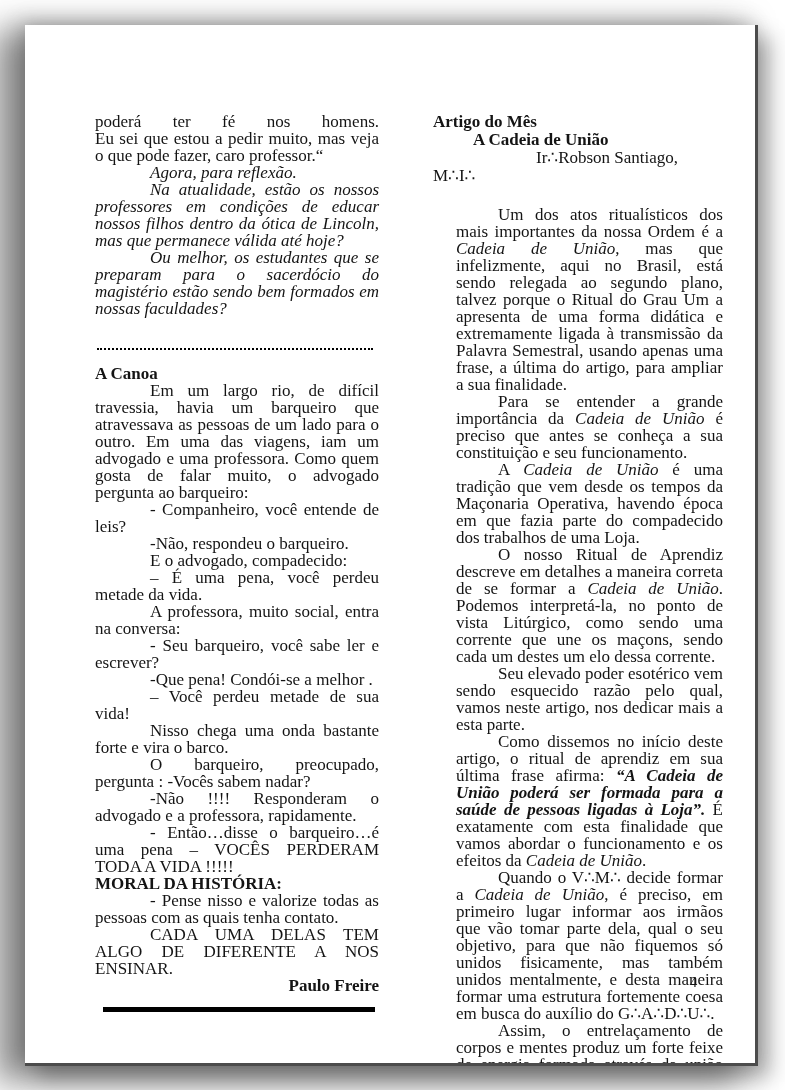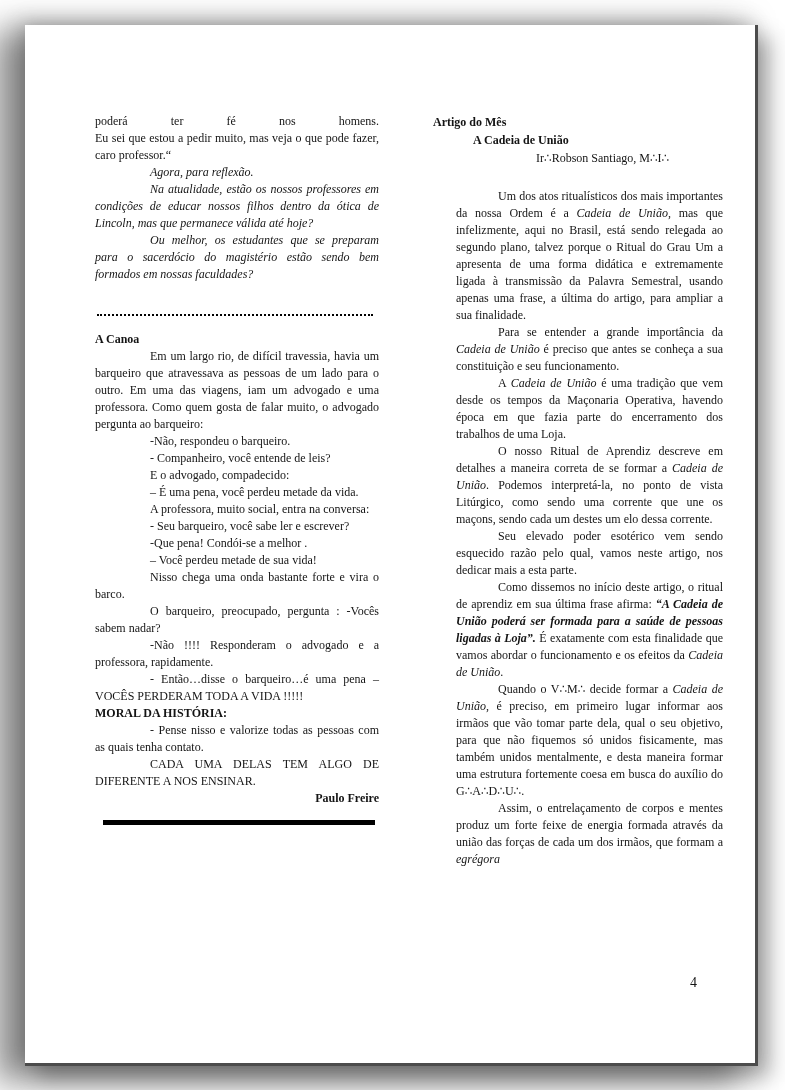--- a/index.html
+++ b/index.html
@@ -13,21 +13,21 @@
     position:absolute;left:25px;top:25px;width:730px;height:1038px;
     background:#ffffff;
     border-right:3px solid #4c4c4c;
     border-bottom:3px solid #4c4c4c;
     box-shadow:
       -24px 10px 32px 6px rgba(45,45,45,0.55),
       -4px -4px 18px rgba(60,60,60,0.25),
       12px 12px 20px rgba(0,0,0,0.30);
     overflow:hidden;
   }
-  .col{position:absolute;top:88px;font-size:12px;line-height:17px;}
+  .col{position:absolute;top:88px;font-size:17px;line-height:17px;}
   .col-left{left:70px;width:284px;}
   .col-right{left:408px;width:290px;}
   .p{margin:0;text-align:justify;}
   .ind{text-indent:55px;}
   .ind-r{text-indent:42px;margin-left:23px;}
   .it{font-style:italic;}
   .bd{font-weight:bold;}
   .center{}
   .right{text-align:right;}
   .jall{text-align:justify;text-align-last:justify;}
@@ -58,22 +58,22 @@
     <div class="p">Eu sei que estou a pedir muito, mas veja o que pode fazer, caro professor.“</div>
     <div class="p it ind">Agora, para reflexão.</div>
     <div class="p it ind">Na atualidade, estão os nossos professores em condições de educar nossos filhos dentro da ótica de Lincoln, mas que permanece válida até hoje?</div>
     <div class="p it ind">Ou melhor, os estudantes que se preparam para o sacerdócio do magistério estão sendo bem formados em nossas faculdades?</div>
 
     <div class="dotted-sep"></div>
 
     <div class="p bd center story-title">A Canoa</div>
 
     <div class="p ind">Em um largo rio, de difícil travessia, havia um barqueiro que atravessava as pessoas de um lado para o outro. Em uma das viagens, iam um advogado e uma professora. Como quem gosta de falar muito, o advogado pergunta ao barqueiro:</div>
+    <div class="p ind">- Companheiro, você entende de leis?</div>
     <div class="p ind">-Não, respondeu o barqueiro.</div>
-    <div class="p ind">- Companheiro, você entende de leis?</div>
     <div class="p ind">E o advogado, compadecido:</div>
     <div class="p ind">– É uma pena, você perdeu metade da vida.</div>
     <div class="p ind">A professora, muito social, entra na conversa:</div>
     <div class="p ind">- Seu barqueiro, você sabe ler e escrever?</div>
     <div class="p ind">-Que pena! Condói-se a melhor .</div>
     <div class="p ind">– Você perdeu metade de sua vida!</div>
     <div class="p ind">Nisso chega uma onda bastante forte e vira o barco.</div>
     <div class="p ind">O barqueiro, preocupado, pergunta : -Vocês sabem nadar?</div>
     <div class="p ind">-Não !!!! Responderam o advogado e a professora, rapidamente.</div>
     <div class="p ind">- Então…disse o barqueiro…é uma pena – VOCÊS PERDERAM TODA A VIDA !!!!!</div>
@@ -87,21 +87,21 @@
 
   <div class="col col-right">
     <div class="article-header">
       <div class="p bd" style="text-align:left;">Artigo do Mês</div>
       <div class="p bd article-title">A Cadeia de União</div>
       <div class="p byline">Ir∴Robson Santiago, M∴I∴</div>
     </div>
 
     <div class="p ind-r"><span>Um dos atos ritualísticos dos mais importantes da nossa Ordem é a </span><span class="run-i">Cadeia de União</span><span>, mas que infelizmente, aqui no Brasil, está sendo relegada ao segundo plano, talvez porque o Ritual do Grau Um a apresenta de uma forma didática e extremamente ligada à transmissão da Palavra Semestral, usando apenas uma frase, a última do artigo, para ampliar a sua finalidade.</span></div>
     <div class="p ind-r"><span>Para se entender a grande importância da </span><span class="run-i">Cadeia de União</span><span> é preciso que antes se conheça a sua constituição e seu funcionamento.</span></div>
-    <div class="p ind-r"><span>A </span><span class="run-i">Cadeia de União</span><span> é uma tradição que vem desde os tempos da Maçonaria Operativa, havendo época em que fazia parte do encerramento dos trabalhos de uma Loja.</span></div>
+    <div class="p ind-r"><span>A </span><span class="run-i">Cadeia de União</span><span> é uma tradição que vem desde os tempos da Maçonaria Operativa, havendo época em que fazia parte do compadecido dos trabalhos de uma Loja.</span></div>
     <div class="p ind-r"><span>O nosso Ritual de Aprendiz descreve em detalhes a maneira correta de se formar a </span><span class="run-i">Cadeia de União</span><span>. Podemos interpretá-la, no ponto de vista Litúrgico, como sendo uma corrente que une os maçons, sendo cada um destes um elo dessa corrente.</span></div>
     <div class="p ind-r"><span>Seu elevado poder esotérico vem sendo esquecido razão pelo qual, vamos neste artigo, nos dedicar mais a esta parte.</span></div>
     <div class="p ind-r"><span>Como dissemos no início deste artigo, o ritual de aprendiz em sua última frase afirma: </span><span class="run-bi">“A Cadeia de União poderá ser formada para a saúde de pessoas ligadas à Loja”.</span><span> É exatamente com esta finalidade que vamos abordar o funcionamento e os efeitos da </span><span class="run-i">Cadeia de União</span><span>.</span></div>
     <div class="p ind-r"><span>Quando o V∴M∴ decide formar a </span><span class="run-i">Cadeia de União</span><span>, é preciso, em primeiro lugar informar aos irmãos que vão tomar parte dela, qual o seu objetivo, para que não fiquemos só unidos fisicamente, mas também unidos mentalmente, e desta maneira formar uma estrutura fortemente coesa em busca do auxílio do G∴A∴D∴U∴.</span></div>
     <div class="p ind-r"><span>Assim, o entrelaçamento de corpos e mentes produz um forte feixe de energia formada através da união das forças de cada um dos irmãos, que formam a </span><span class="run-i">egrégora</span></div>
   </div>
 
   <div class="page-number">4</div>
 </div>
 

